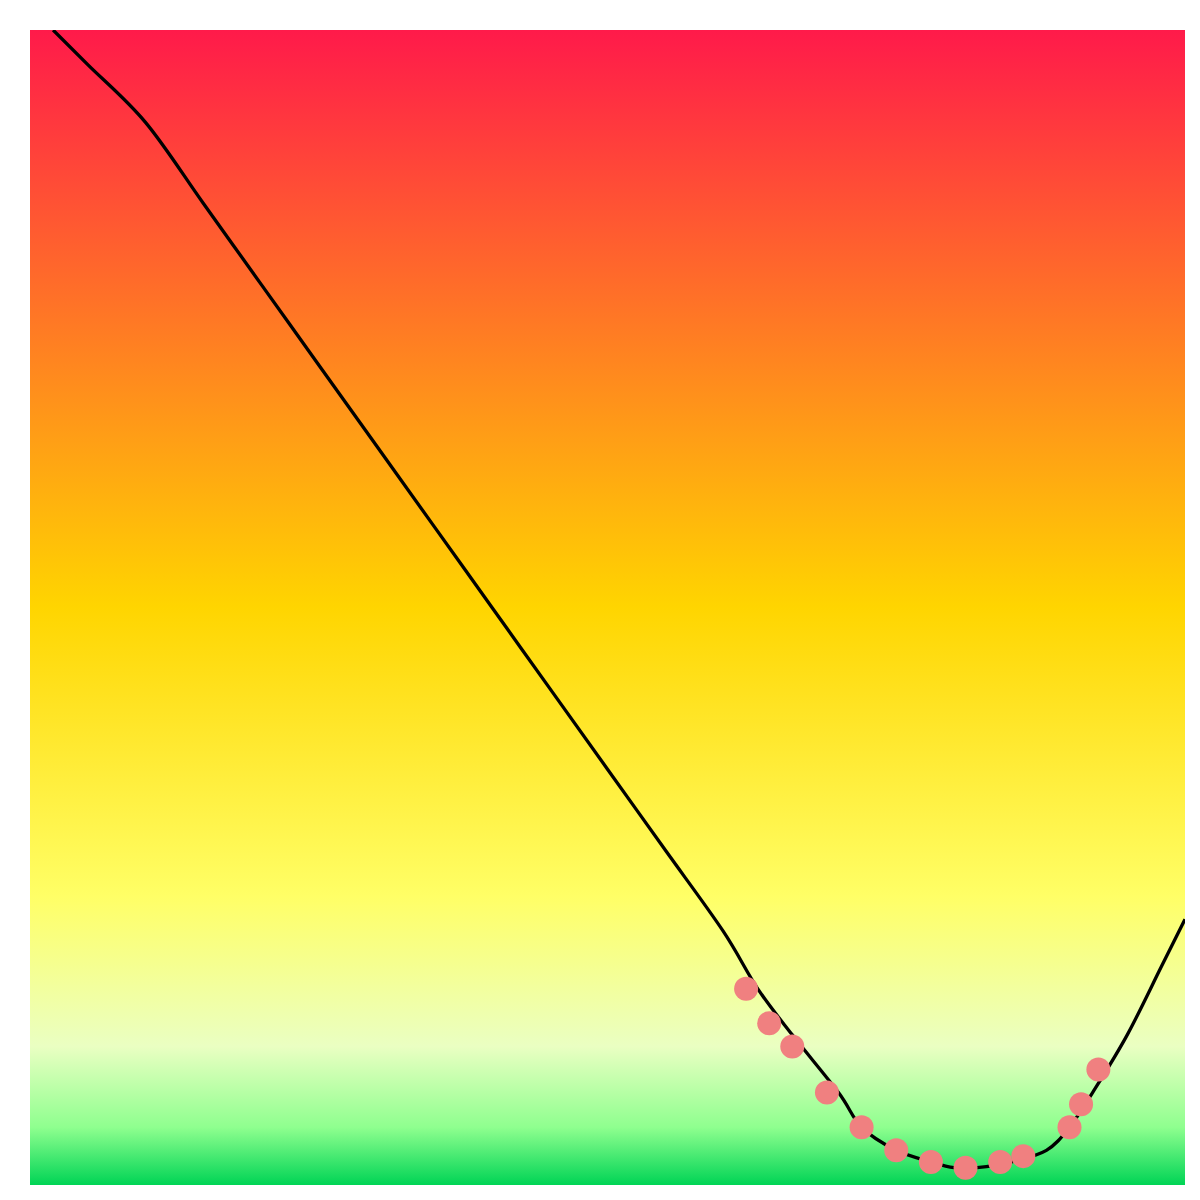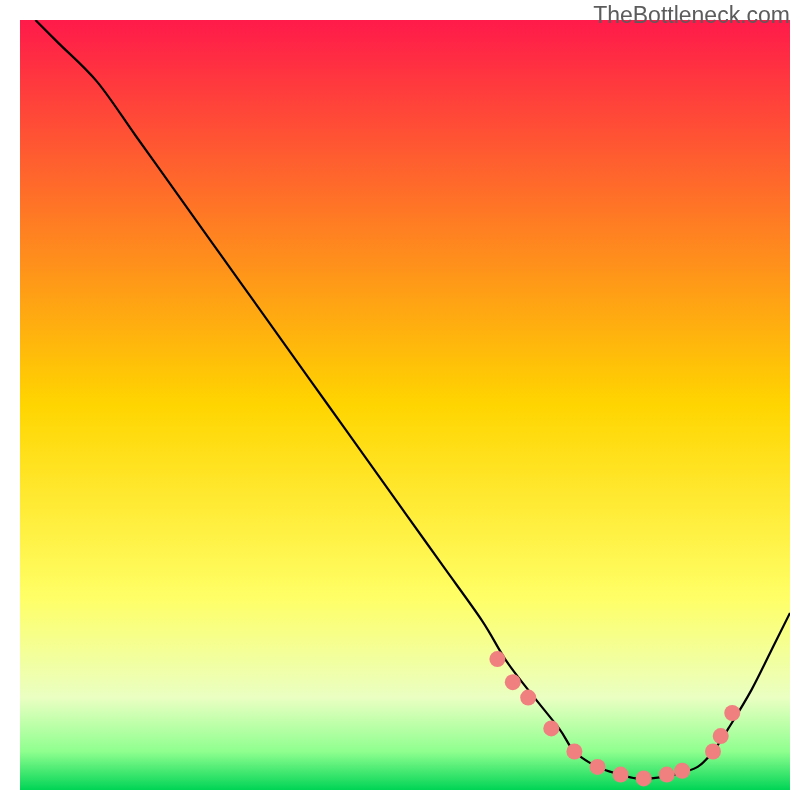--- a/index.html
+++ b/index.html
@@ -24,21 +24,20 @@
     top: 20px;
     width: 770px;
     height: 770px;
   }
   svg { display: block; }
 </style>
 </head>
 <body>
 
 <div class="chart-container">
-  <div class="watermark">TheBottleneck.com</div>
   <div class="plot-area">
     <svg id="chart-svg" width="770" height="770" viewBox="0 0 770 770">
       <defs>
         <linearGradient id="bg-grad" x1="0" y1="0" x2="0" y2="1">
             <stop offset="0%" stop-color="#ff1a4a"></stop>
             <stop offset="50%" stop-color="#ffd500"></stop>
             <stop offset="75%" stop-color="#ffff66"></stop>
             <stop offset="88%" stop-color="#eaffc2"></stop>
             <stop offset="95%" stop-color="#8fff8f"></stop>
             <stop offset="100%" stop-color="#00d455"></stop>

